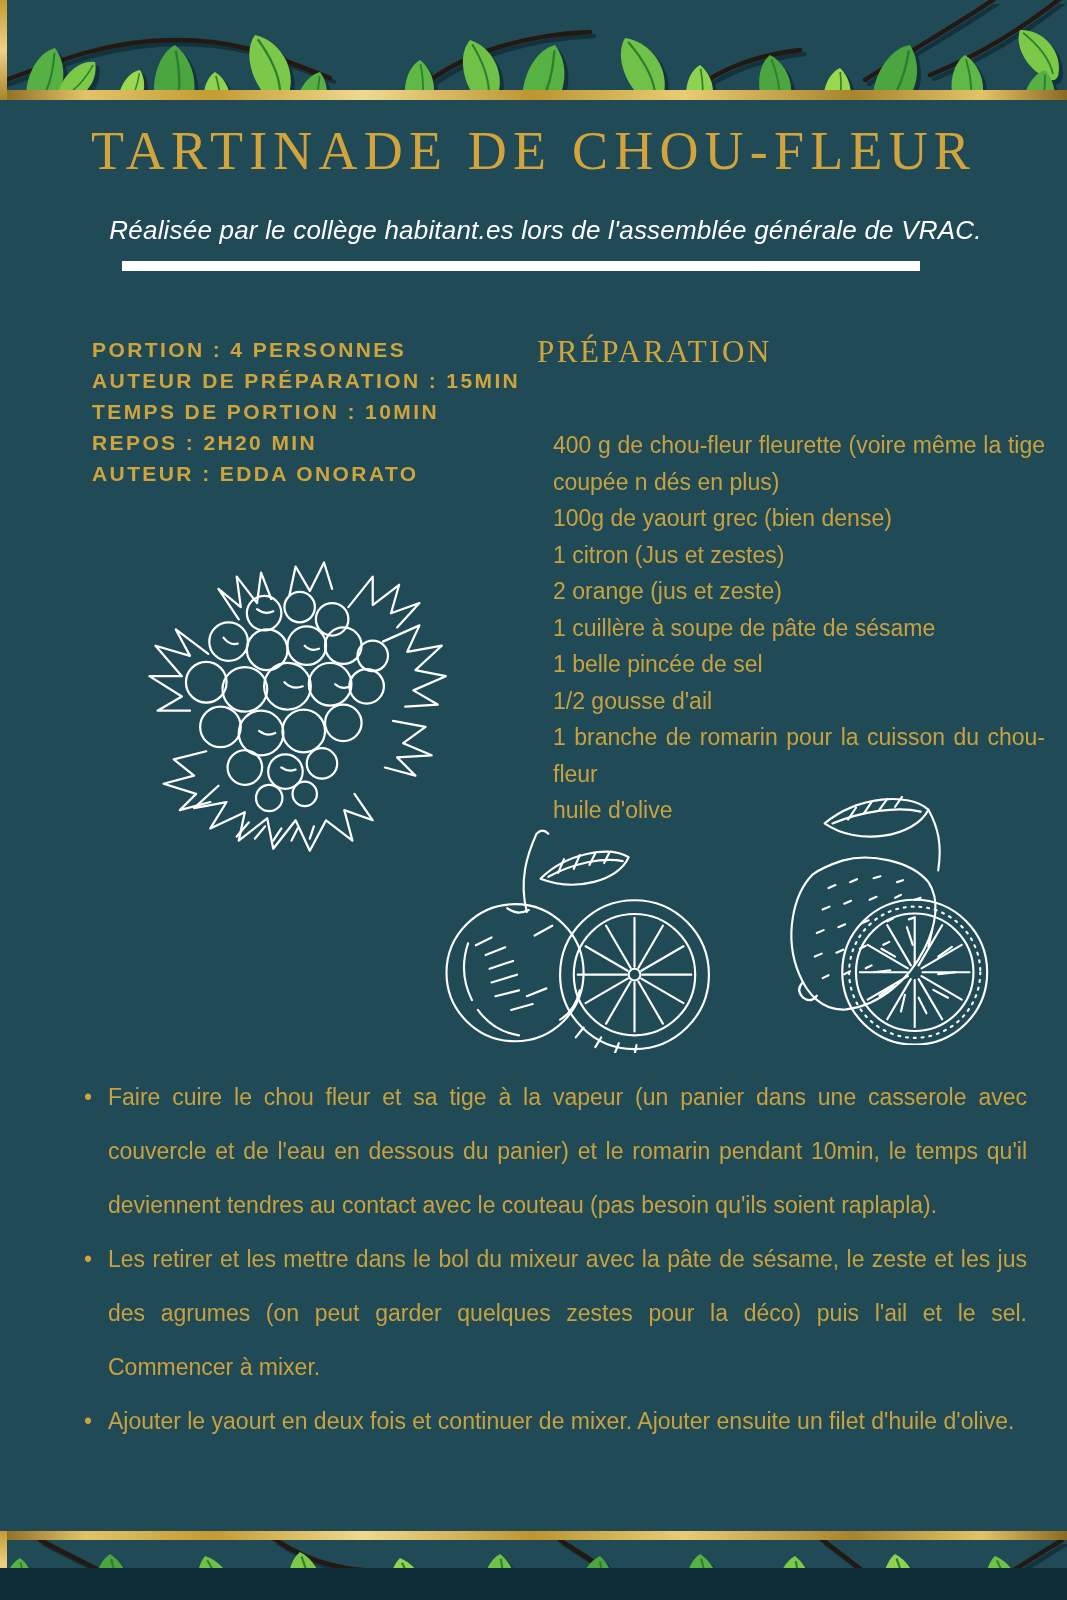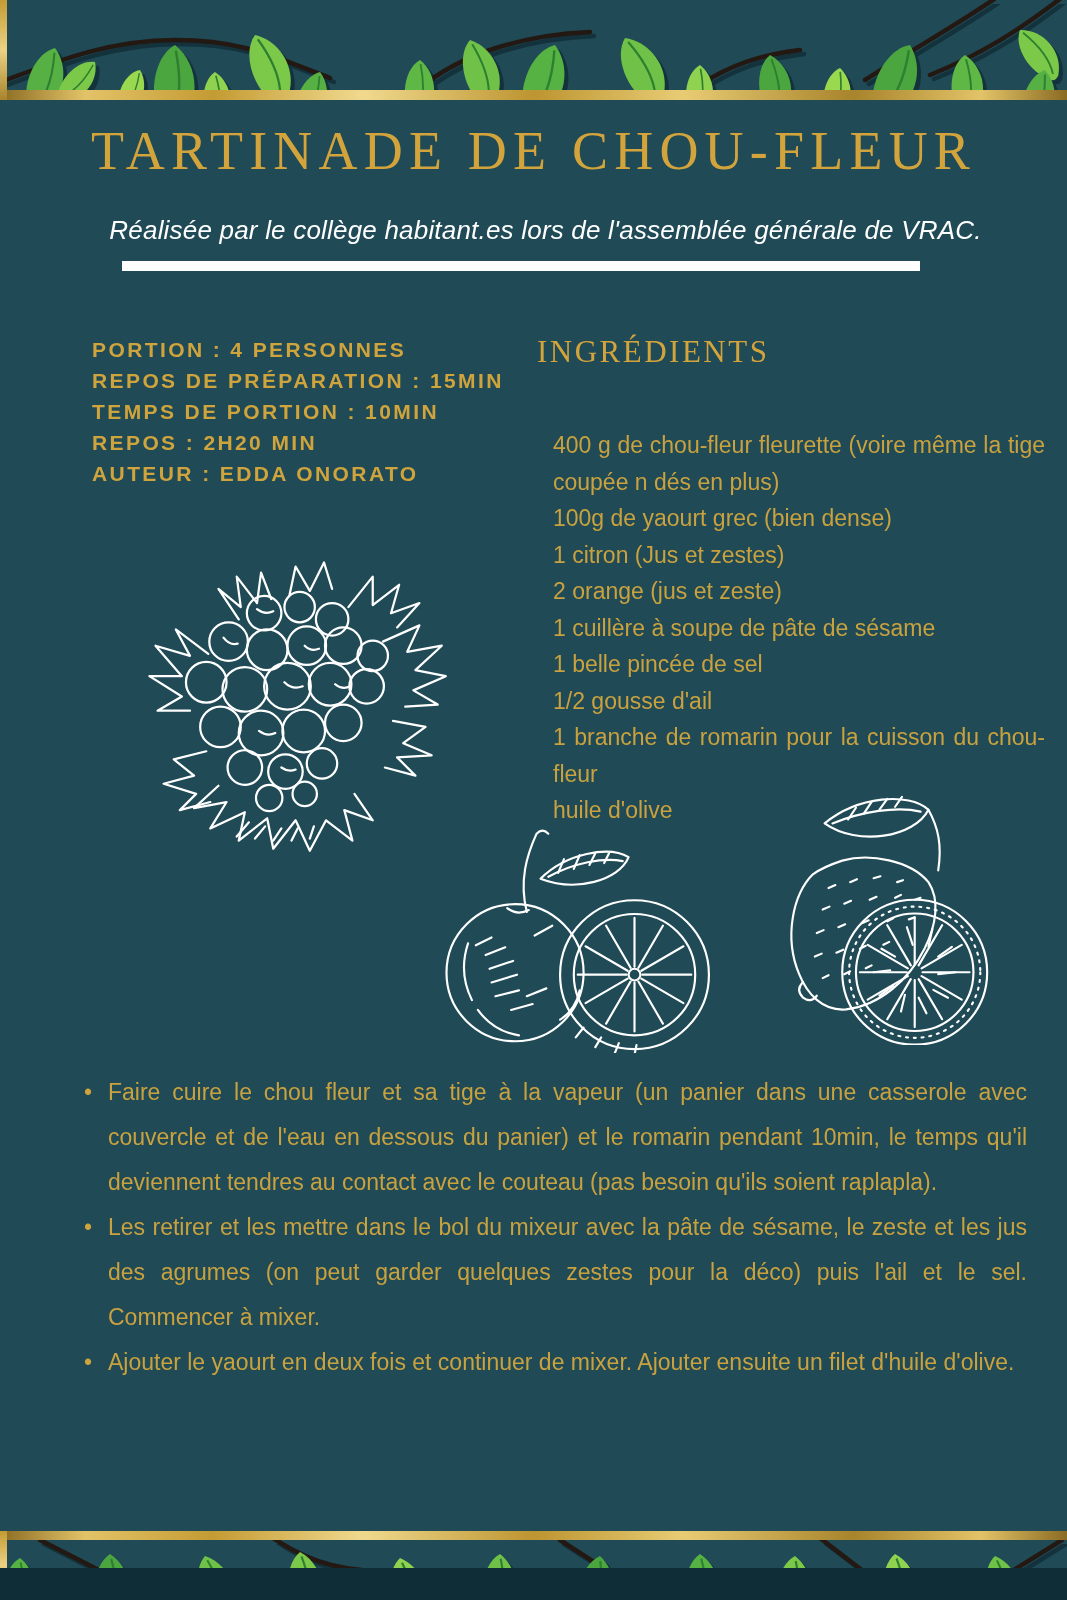--- a/index.html
+++ b/index.html
@@ -19,21 +19,21 @@
   .sec-h{position:absolute;margin:0;font-family:"Liberation Serif",serif;font-weight:400;
          font-size:31px;letter-spacing:2.5px;color:#d3a43c;}
   .ing-h{left:537px;top:334px;}
   .ins-h{left:60px;top:960px;}
 
   .ing{position:absolute;left:535px;top:409px;width:492px;margin:18px;padding:0;list-style:none;
        color:#c9a23f;font-size:23px;line-height:36.5px;}
   .ing li{text-align:justify;}
 
   .ins{position:absolute;left:82px;top:1070px;width:945px;margin:0;padding:0;list-style:none;
-       color:#c9a23f;font-size:23px;line-height:45px;}
+       color:#c9a23f;font-size:23px;line-height:54px;}
   .ins li{position:relative;padding-left:26px;text-align:justify;}
   .ins li::before{content:"\2022";position:absolute;left:2px;top:0;color:#d0a43c;}
 
   
   .gold-h{position:absolute;left:0;width:1067px;height:10px;
     background:linear-gradient(90deg,#8a6b22,#e3c368 8%,#c49b33 20%,#f0d98e 34%,#bd9531 50%,#e8cc74 64%,#a8842c 80%,#e3c368 92%,#8a6b22);}
   .gold-h.top{top:90px;}
   .gold-h.bottom{top:1531px;height:9px;}
   .gold-v{position:absolute;left:0;width:7px;
     background:linear-gradient(180deg,#c49b33,#ecd284,#a8842c);}
@@ -91,27 +91,27 @@
   </svg>
   <div class="gold-h top"></div>
   <div class="gold-v top"></div>
 
   <h1 class="title">TARTINADE DE CHOU-FLEUR</h1>
   <p class="subtitle">Réalisée par le collège habitant.es lors de l'assemblée générale de VRAC.</p>
   <div class="white-rule"></div>
 
   <div class="meta">
     <div>PORTION : 4 PERSONNES</div>
-    <div>REPOS DE PRÉPARATION : 15MIN</div>
+    <div>AUTEUR DE PRÉPARATION : 15MIN</div>
     <div>TEMPS DE PORTION : 10MIN</div>
     <div>REPOS : 2H20 MIN</div>
     <div>AUTEUR : EDDA ONORATO</div>
   </div>
 
-  <h2 class="sec-h ing-h">INGRÉDIENTS</h2>
+  <h2 class="sec-h ing-h">PRÉPARATION</h2>
   <ul class="ing">
     <li>400 g de chou-fleur fleurette (voire même la tige coupée n dés en plus)</li>
     <li>100g de yaourt grec (bien dense)</li>
     <li>1 citron (Jus et zestes)</li>
     <li>2 orange (jus et zeste)</li>
     <li>1 cuillère à soupe de pâte de sésame</li>
     <li>1 belle pincée de sel</li>
     <li>1/2 gousse d'ail</li>
     <li>1 branche de romarin pour la cuisson du chou-fleur</li>
     <li>huile d'olive</li>

